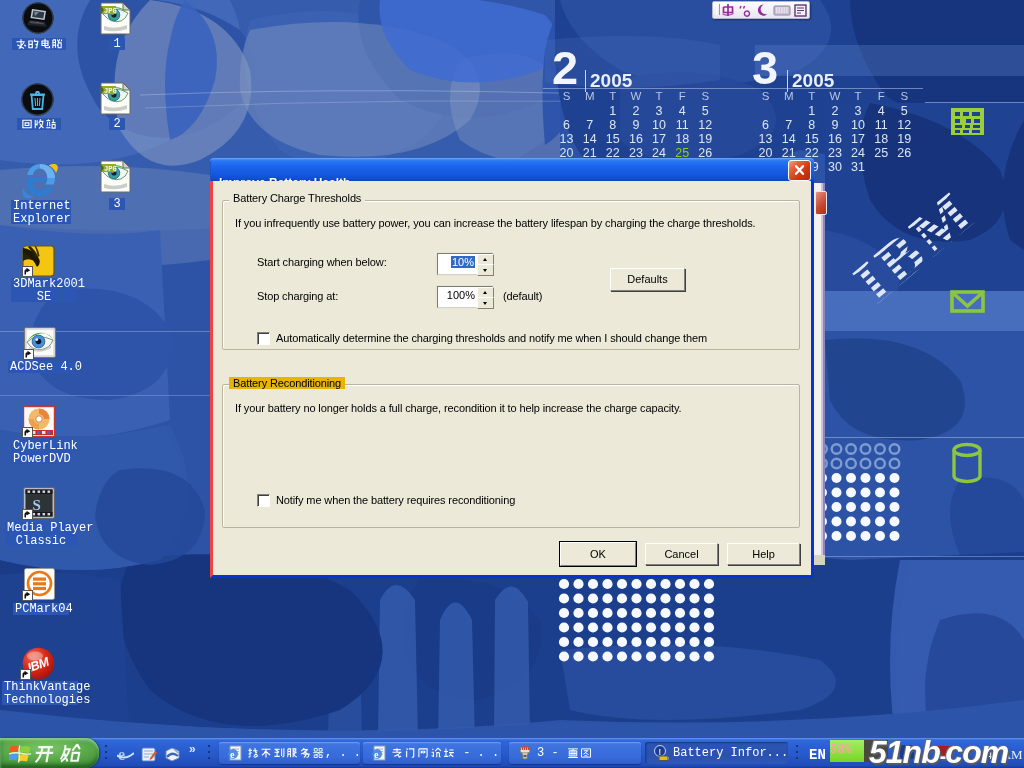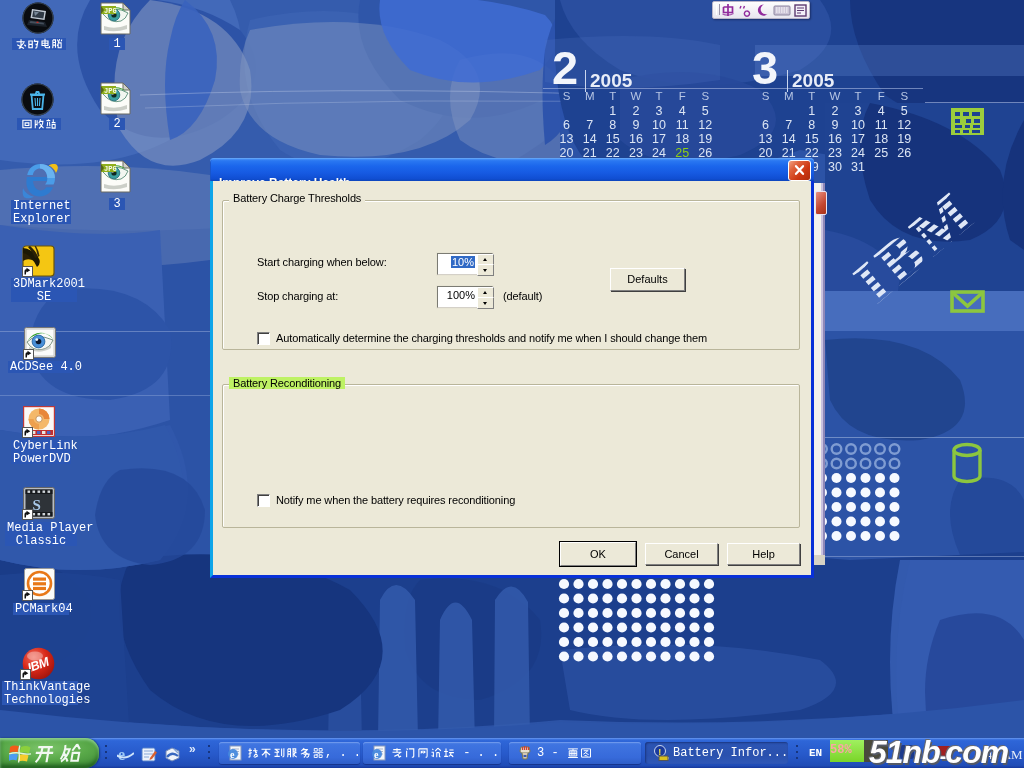--- a/index.html
+++ b/index.html
@@ -14,21 +14,21 @@
 .lbl{position:absolute;background:#2b56b4;color:#fff;font-family:"Liberation Mono",monospace;font-size:12px;line-height:12.5px;text-align:center;padding:0 2px;white-space:pre}
 
 #dlg{position:absolute;left:210px;top:158px;width:604px;height:420px;border-radius:4px 4px 0 0}
 #tbar{position:absolute;left:0;top:0;width:604px;height:23px;border-radius:4px 4px 0 0;
 background:linear-gradient(180deg,#58a0fa 0%,#2a78f2 12%,#1b66ec 35%,#165ae2 65%,#104ed2 90%,#0c45bc 100%);
 box-shadow:inset 0 1px 0 #5fa2f8, inset 1px 0 0 #1a55c8;}
 #ttxt{position:absolute;left:9px;top:18px;color:#fff;font-family:Liberation Sans, sans-serif;font-weight:bold;font-size:12px;letter-spacing:0px;text-shadow:1px 1px 1px #0a2d8a}
 #xbtn{position:absolute;left:578px;top:2px;width:21px;height:19px;border-radius:3px;border:1px solid #fff;
 background:linear-gradient(135deg,#f1a183 0%,#e0633c 28%,#cc3611 65%,#b02c0c 100%)}
 
-#dbody{position:absolute;left:0;top:23px;width:598px;height:394px;background:#ece9d8;border-left:3px solid #0ea5e9;border-right:3px solid #0831d9;border-bottom:3px solid #0831d9}
+#dbody{position:absolute;left:0;top:23px;width:598px;height:394px;background:#ece9d8;border-left:3px solid #ef4444;border-right:3px solid #0831d9;border-bottom:3px solid #0831d9}
 .grp{position:absolute;border:1px solid #b9b59a;border-radius:2px;box-shadow:inset 1px 1px 0 #fff}
 .dt{position:absolute;font-size:11px;letter-spacing:-0.12px;color:#000;white-space:pre}
 .btn{position:absolute;background:#ece9d8;border-top:1px solid #fff;border-left:1px solid #fff;border-right:1px solid #808080;border-bottom:1px solid #808080;box-shadow:1px 1px 0 #404040;text-align:center;font-size:11px;color:#000;font-family:"Liberation Sans",sans-serif}
 .spin{position:absolute;width:54px;height:20px;background:#fff;border-top:1.5px solid #7b7b73;border-left:1.5px solid #7b7b73;border-bottom:1px solid #d4d0c8;border-right:1px solid #d4d0c8;box-shadow:0 0 0 1px #e8e5d4}
 .spin .val{position:absolute;right:17px;top:2px;font-size:11px}
 .spud{position:absolute;right:0px;top:0;width:15px;height:20px}
 .spud div{position:absolute;left:0;width:15px;height:10px;background:#ece9d8;border-top:1px solid #fff;border-left:1px solid #fff;border-right:1px solid #808080;border-bottom:1px solid #808080}
 .arr{position:absolute;width:0;height:0;border-left:2.5px solid transparent;border-right:2.5px solid transparent}
 .cb{position:absolute;width:11px;height:11px;background:#fff;border-top:1px solid #808080;border-left:1px solid #808080;border-bottom:1px solid #fff;border-right:1px solid #fff;box-shadow:inset 1px 1px 0 #404040}
 
@@ -593,20 +593,21 @@
 <div id="dlg">
  <div id="tbar"></div>
  <div id="ttxt">Improve Battery Health</div>
  <div id="xbtn"><svg width="21" height="19" viewBox="0 0 21 19">
         <path d="M7 5.2 L14 12.8 M14 5.2 L7 12.8" stroke="#fff" stroke-width="2.3" stroke-linecap="round"></path>
       </svg></div>
  <div id="dbody">
 
   <div class="grp" style="left:9px;top:19px;width:576px;height:148px"></div>
   <div class="dt" style="left:16px;top:11px;background:#ece9d8;padding:0 4px">Battery Charge Thresholds</div>
+  <div class="dt" style="left:22px;top:36px">If you infrequently use battery power, you can increase the battery lifespan by charging the charge thresholds.</div>
   <div class="dt" style="left:44px;top:75px">Start charging when below:</div>
   <div class="dt" style="left:44px;top:109px">Stop charging at:</div>
   <div class="dt" style="left:290px;top:109px">(default)</div>
   <div class="spin" style="left:224px;top:72px">
         <span class="val" style="background:#316ac5;color:#fff;padding:0 1px">10%</span>
     <div class="spud">
           <div style="top:0">
             <span class="arr" style="border-bottom:3px solid #000;left:4.5px;top:3px"></span>
           </div>
           <div style="top:10px">
@@ -623,21 +624,22 @@
           <div style="top:10px">
             <span class="arr" style="border-top:3px solid #000;left:4.5px;top:3.5px"></span>
           </div>
         </div>
   </div>
   <div class="btn" style="left:397px;top:87px;width:73px;height:21px;line-height:21px">Defaults</div>
   <div class="cb" style="left:44px;top:151px"></div>
   <div class="dt" style="left:63px;top:151px">Automatically determine the charging thresholds and notify me when I should change them</div>
 
   <div class="grp" style="left:9px;top:203px;width:576px;height:142px"></div>
-  <div class="dt" style="left:16px;top:196px;background:#bef264;padding:0 4px">Battery Reconditioning</div>
+  <div class="dt" style="left:16px;top:196px;background:#eab308;padding:0 4px">Battery Reconditioning</div>
+  <div class="dt" style="left:22px;top:221px">If your battery no longer holds a full charge, recondition it to help increase the charge capacity.</div>
   <div class="cb" style="left:44px;top:313px"></div>
   <div class="dt" style="left:63px;top:313px">Notify me when the battery requires reconditioning</div>
 
   <div class="btn" style="left:347px;top:361px;width:74px;height:22px;line-height:22px;outline:1px solid #000">OK</div>
   <div class="btn" style="left:432px;top:362px;width:71px;height:20px;line-height:20px">Cancel</div>
   <div class="btn" style="left:514px;top:362px;width:71px;height:20px;line-height:20px">Help</div>
  </div>
 </div>
 
 <div id="task">
@@ -736,21 +738,21 @@
 <div class="tbtn" style="left:645px;width:143px;background:linear-gradient(180deg,#2c55b4 0,#2a51ae 60%,#2f58b8 100%);box-shadow:inset 1px 1px 2px #1a3580">
       <svg class="tic" viewBox="0 0 16 16">
         <circle cx="7" cy="6" r="5.5" fill="#1a3a9c" stroke="#c8d4f0"></circle>
         <text x="5.2" y="9.5" font-size="9" font-weight="bold" fill="#f0e040" font-family="Liberation Sans">!</text>
         <rect x="6" y="11" width="9" height="4.5" fill="#d8c020" stroke="#555"></rect>
         <rect x="15" y="12" width="1.5" height="2.5" fill="#888"></rect>
       </svg>
       <div class="ttx">Battery Infor...</div>
     </div>
 <div class="sep" style="left:795px"></div>
-<div class="abs" style="left:809px;top:9px;color:#fff;font-size:11px;font-weight:bold;font-family:'Liberation Mono',monospace">EN</div>
+<div class="abs" style="left:809px;top:9px;color:#fff;font-size:14px;font-weight:bold;font-family:'Liberation Mono',monospace">EN</div>
 <div class="abs" style="left:830px;top:2px;width:58px;height:22px;background:#4a4a3c">
 <div class="abs" style="left:0;top:0;width:34px;height:22px;background:linear-gradient(180deg,#a0f060,#7ad428)"></div>
 <div class="abs" style="left:0;top:3px;width:58px;text-align:left;color:#fca5a5;font-size:12px;font-weight:bold;font-family:'Liberation Mono',monospace">58%</div>
 </div>
 <div class="abs" style="left:900px;top:7px;width:14px;height:14px;background:#1c3a8c;border-radius:3px"></div>
 <div class="abs" style="left:938px;top:8px;width:12px;height:12px;background:#a02020"></div>
 <div class="abs" style="left:976px;top:9px;color:#e8eef8;font-size:13px;font-family:Liberation Serif, serif">3:41 AM</div>
 </div>
 
 <div id="wm">51nb<span style="font-size:20px">-</span>com</div>

